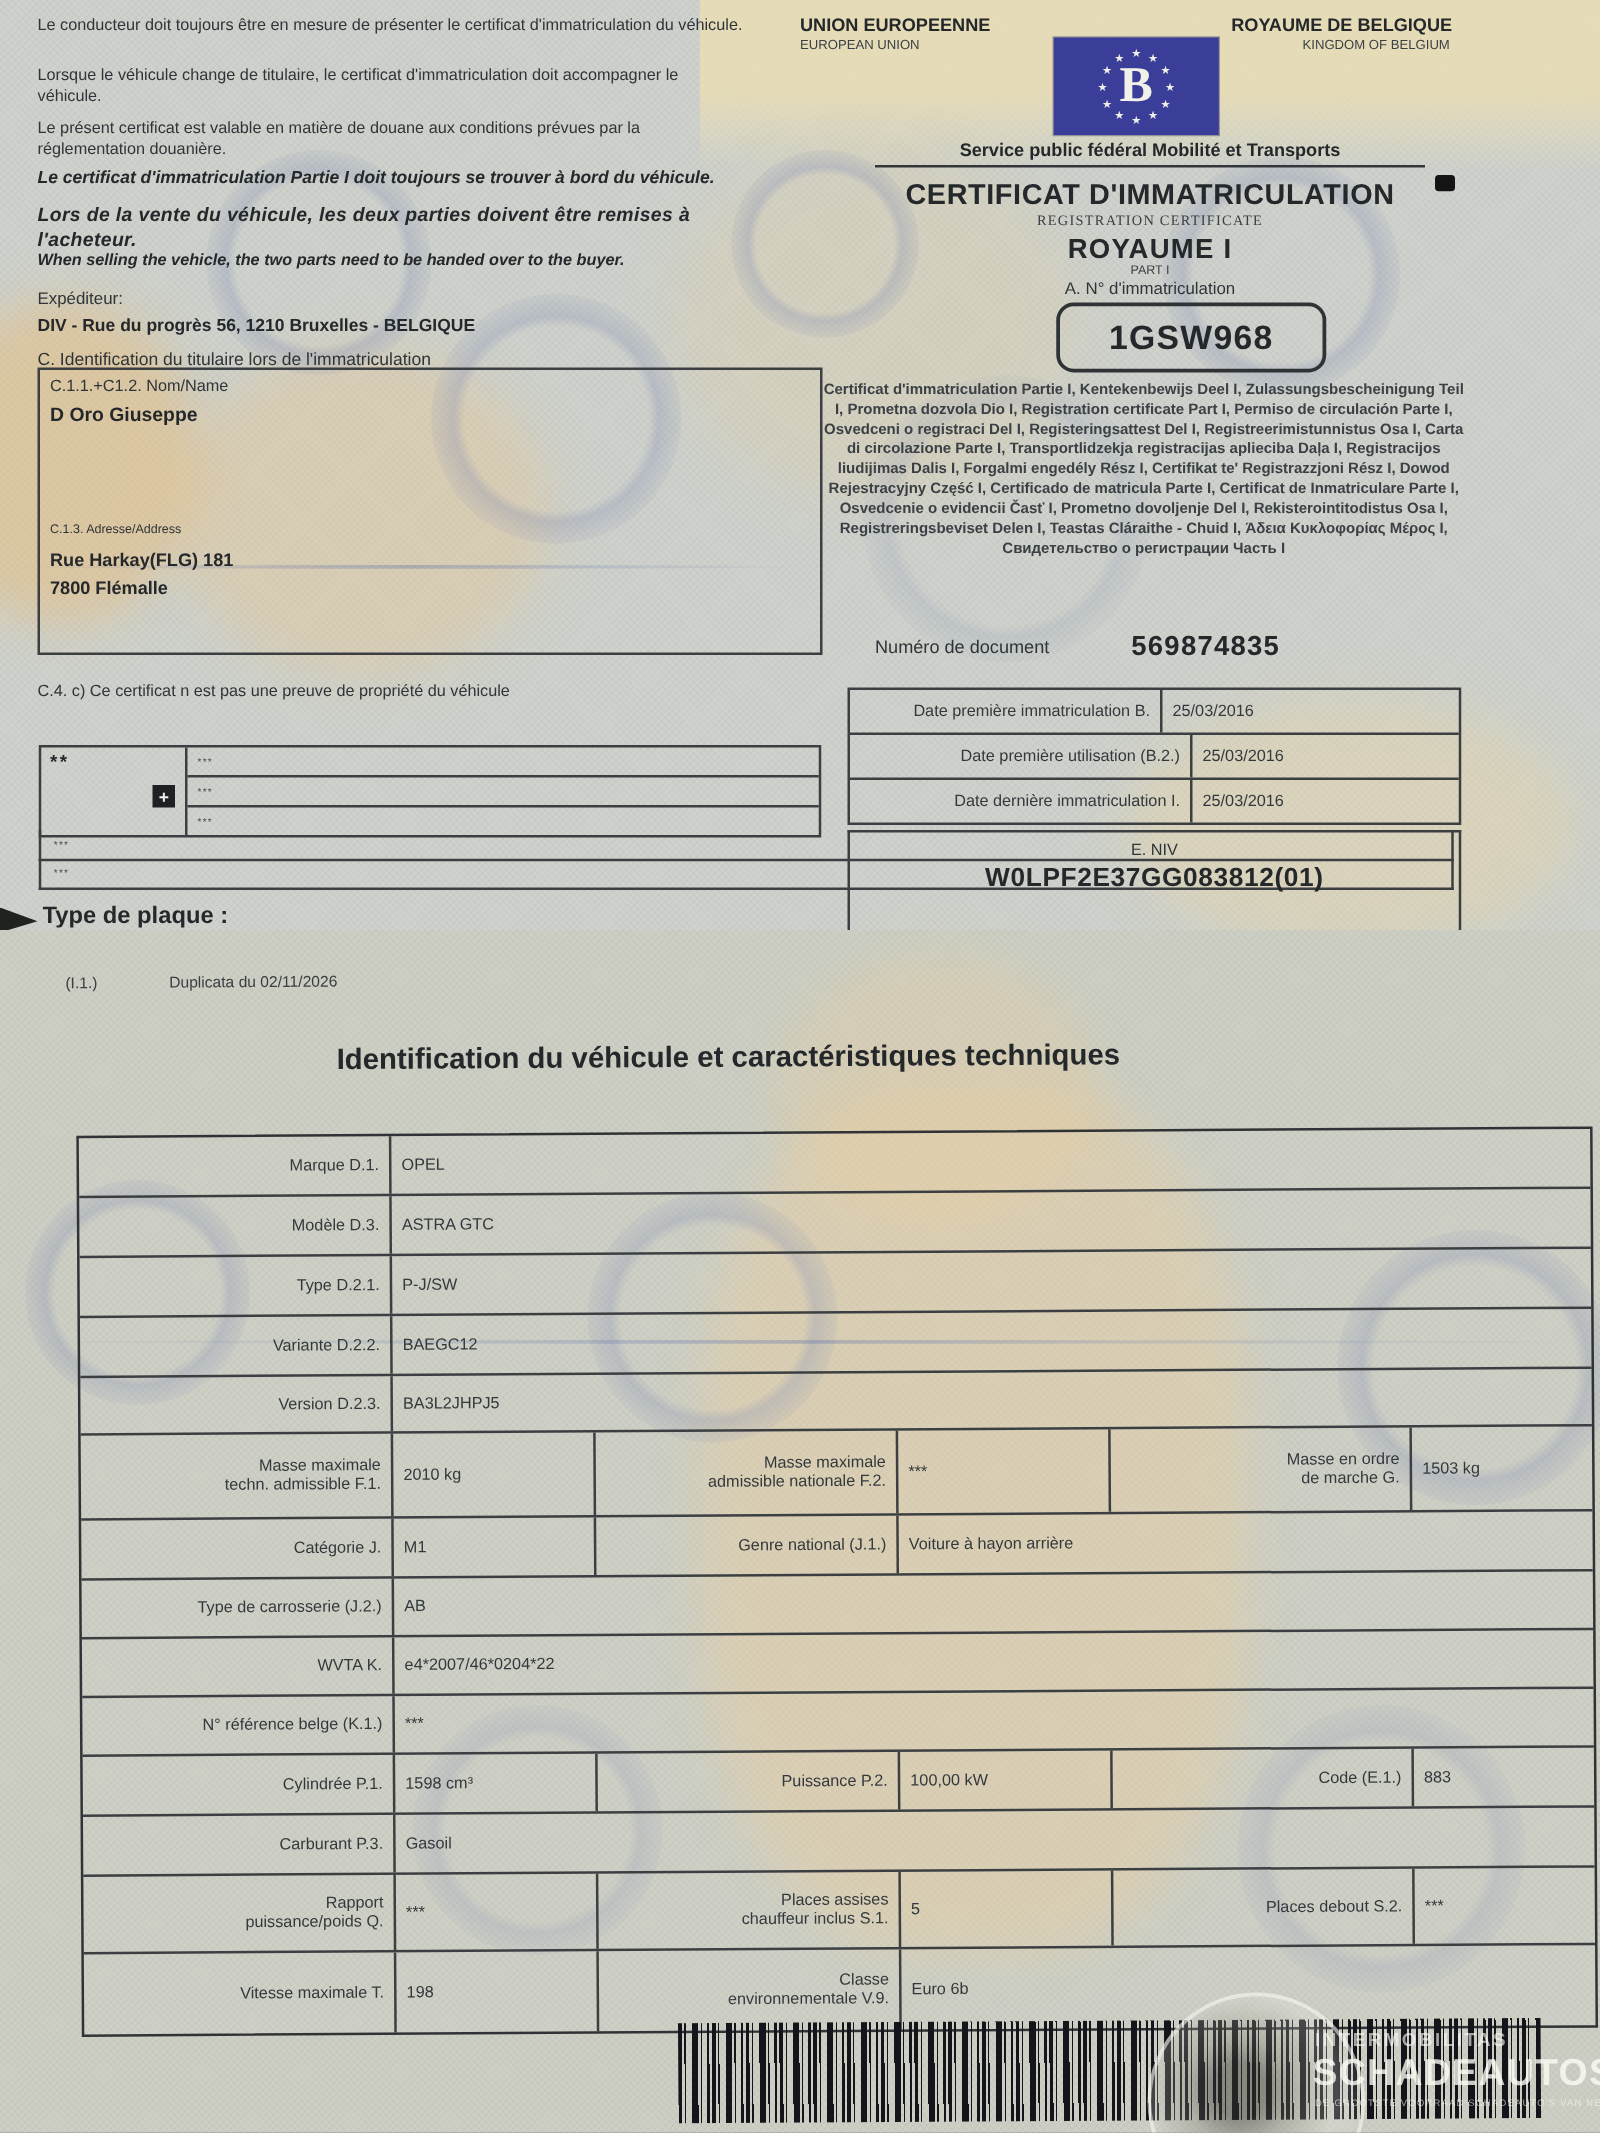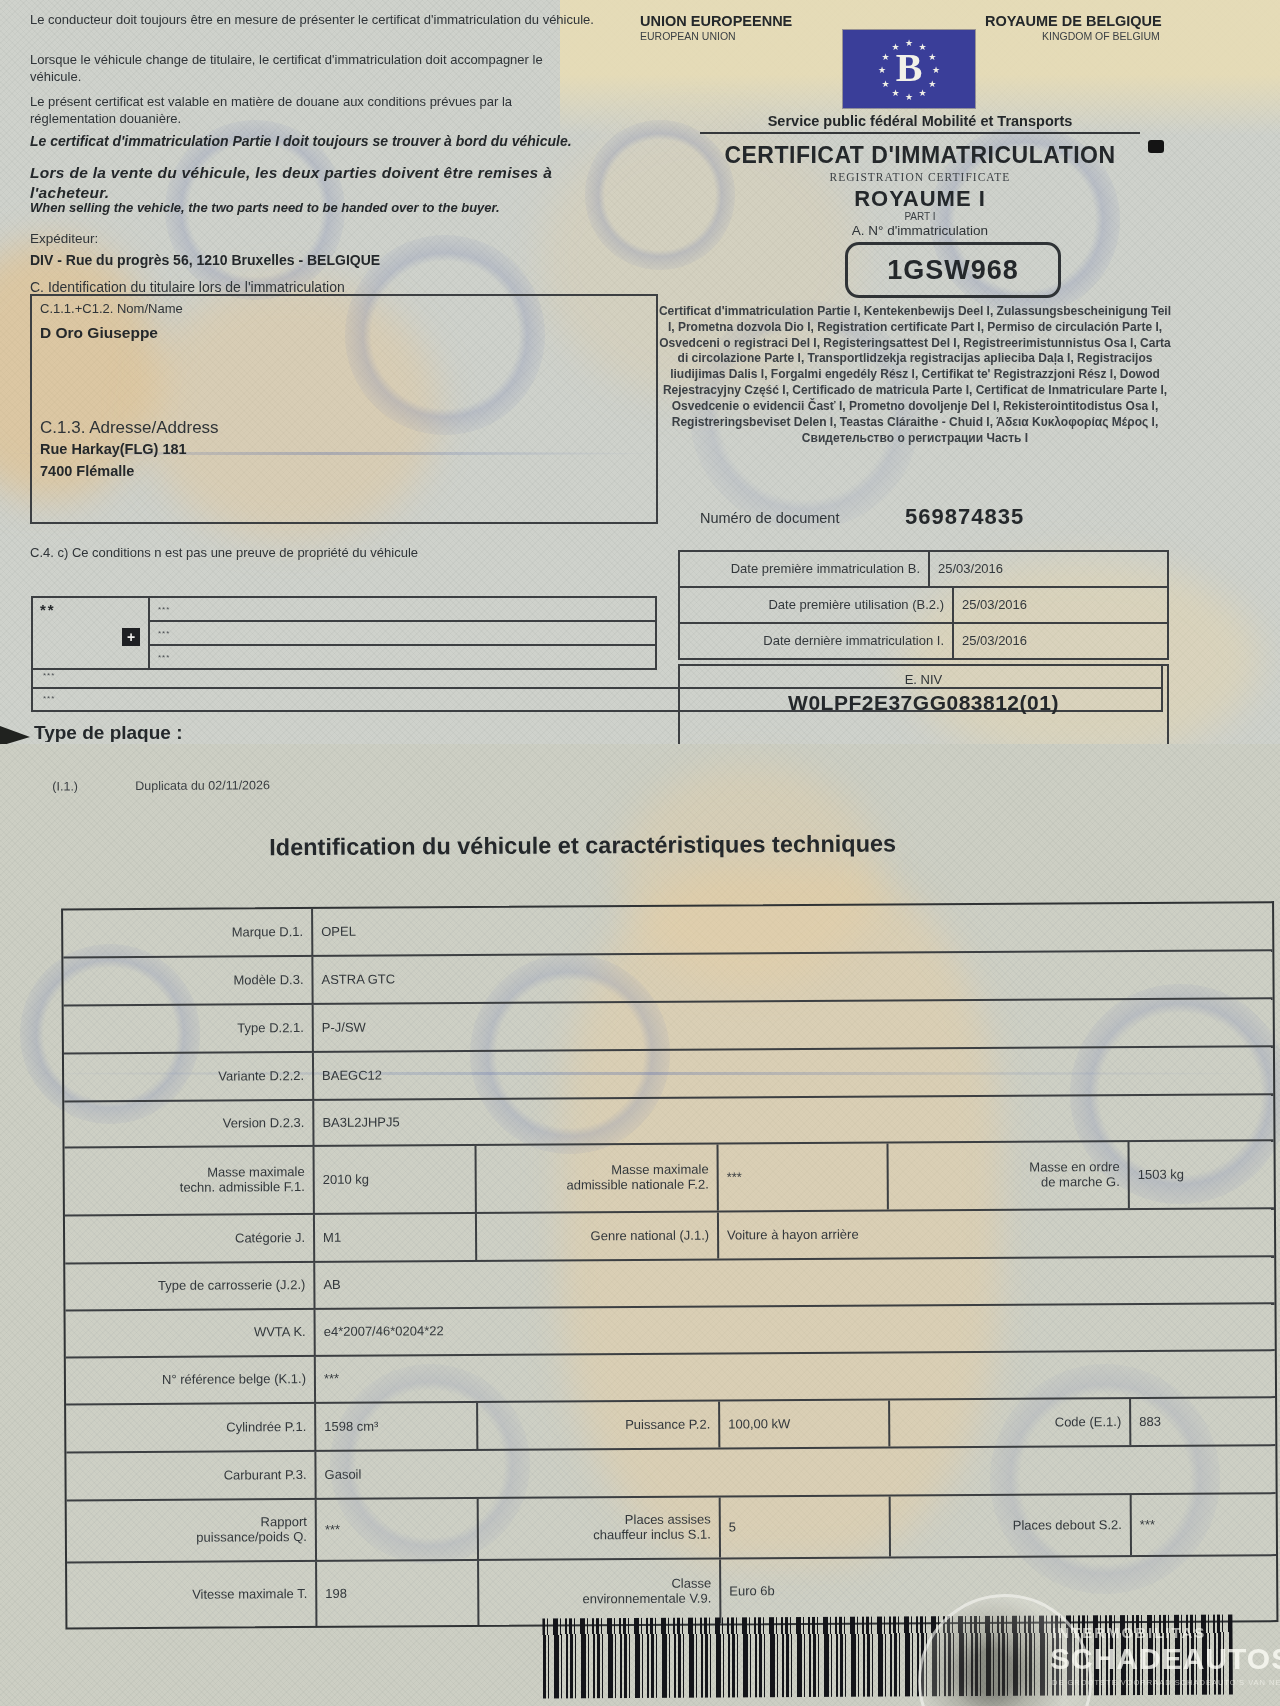--- a/index.html
+++ b/index.html
@@ -101,26 +101,26 @@
     <div class="abs notice notice-b" style="top:163px;font-size:15.5px;letter-spacing:.3px;">Lors de la vente du véhicule, les deux parties doivent être remises à l'acheteur.</div>
     <div class="abs notice notice-b small" style="top:200px;">When selling the vehicle, the two parts need to be handed over to the buyer.</div>
 
     <div class="abs" style="left:30px;top:231px;font-size:13.5px;">Expéditeur:</div>
     <div class="abs b" style="left:30px;top:252px;font-size:14px;">DIV - Rue du progrès 56, 1210 Bruxelles - BELGIQUE</div>
     <div class="abs" style="left:30px;top:279px;font-size:14px;">C. Identification du titulaire lors de l'immatriculation</div>
 
     <div class="abs holder-box">
       <div class="abs" style="left:8px;top:5px;font-size:13px;">C.1.1.+C1.2. Nom/Name</div>
       <div class="abs b" style="left:8px;top:28px;font-size:15.5px;">D Oro Giuseppe</div>
-      <div class="abs" style="left:8px;top:122px;font-size:17px;">C.1.3. Adresse/Address</div>
+      <div class="abs" style="left:8px;top:122px;font-size:10px;">C.1.3. Adresse/Address</div>
       <div class="abs b" style="left:8px;top:145px;font-size:14.5px;">Rue Harkay(FLG) 181</div>
-      <div class="abs b" style="left:8px;top:167px;font-size:14.5px;">7400 Flémalle</div>
-    </div>
-
-    <div class="abs" style="left:30px;top:545px;font-size:13px;">C.4. c) Ce conditions n est pas une preuve de propriété du véhicule</div>
+      <div class="abs b" style="left:8px;top:167px;font-size:14.5px;">7800 Flémalle</div>
+    </div>
+
+    <div class="abs" style="left:30px;top:545px;font-size:13px;">C.4. c) Ce certificat n est pas une preuve de propriété du véhicule</div>
 
     <div class="abs star-box">
       <div class="star-left">
         <span class="abs b" style="left:7px;top:3px;font-size:15px;letter-spacing:2px;">**</span>
         <span class="plus-sq">+</span>
       </div>
       <div class="star-rows">
         <div class="star-row">***</div>
         <div class="star-row">***</div>
         <div class="star-row">***</div>

